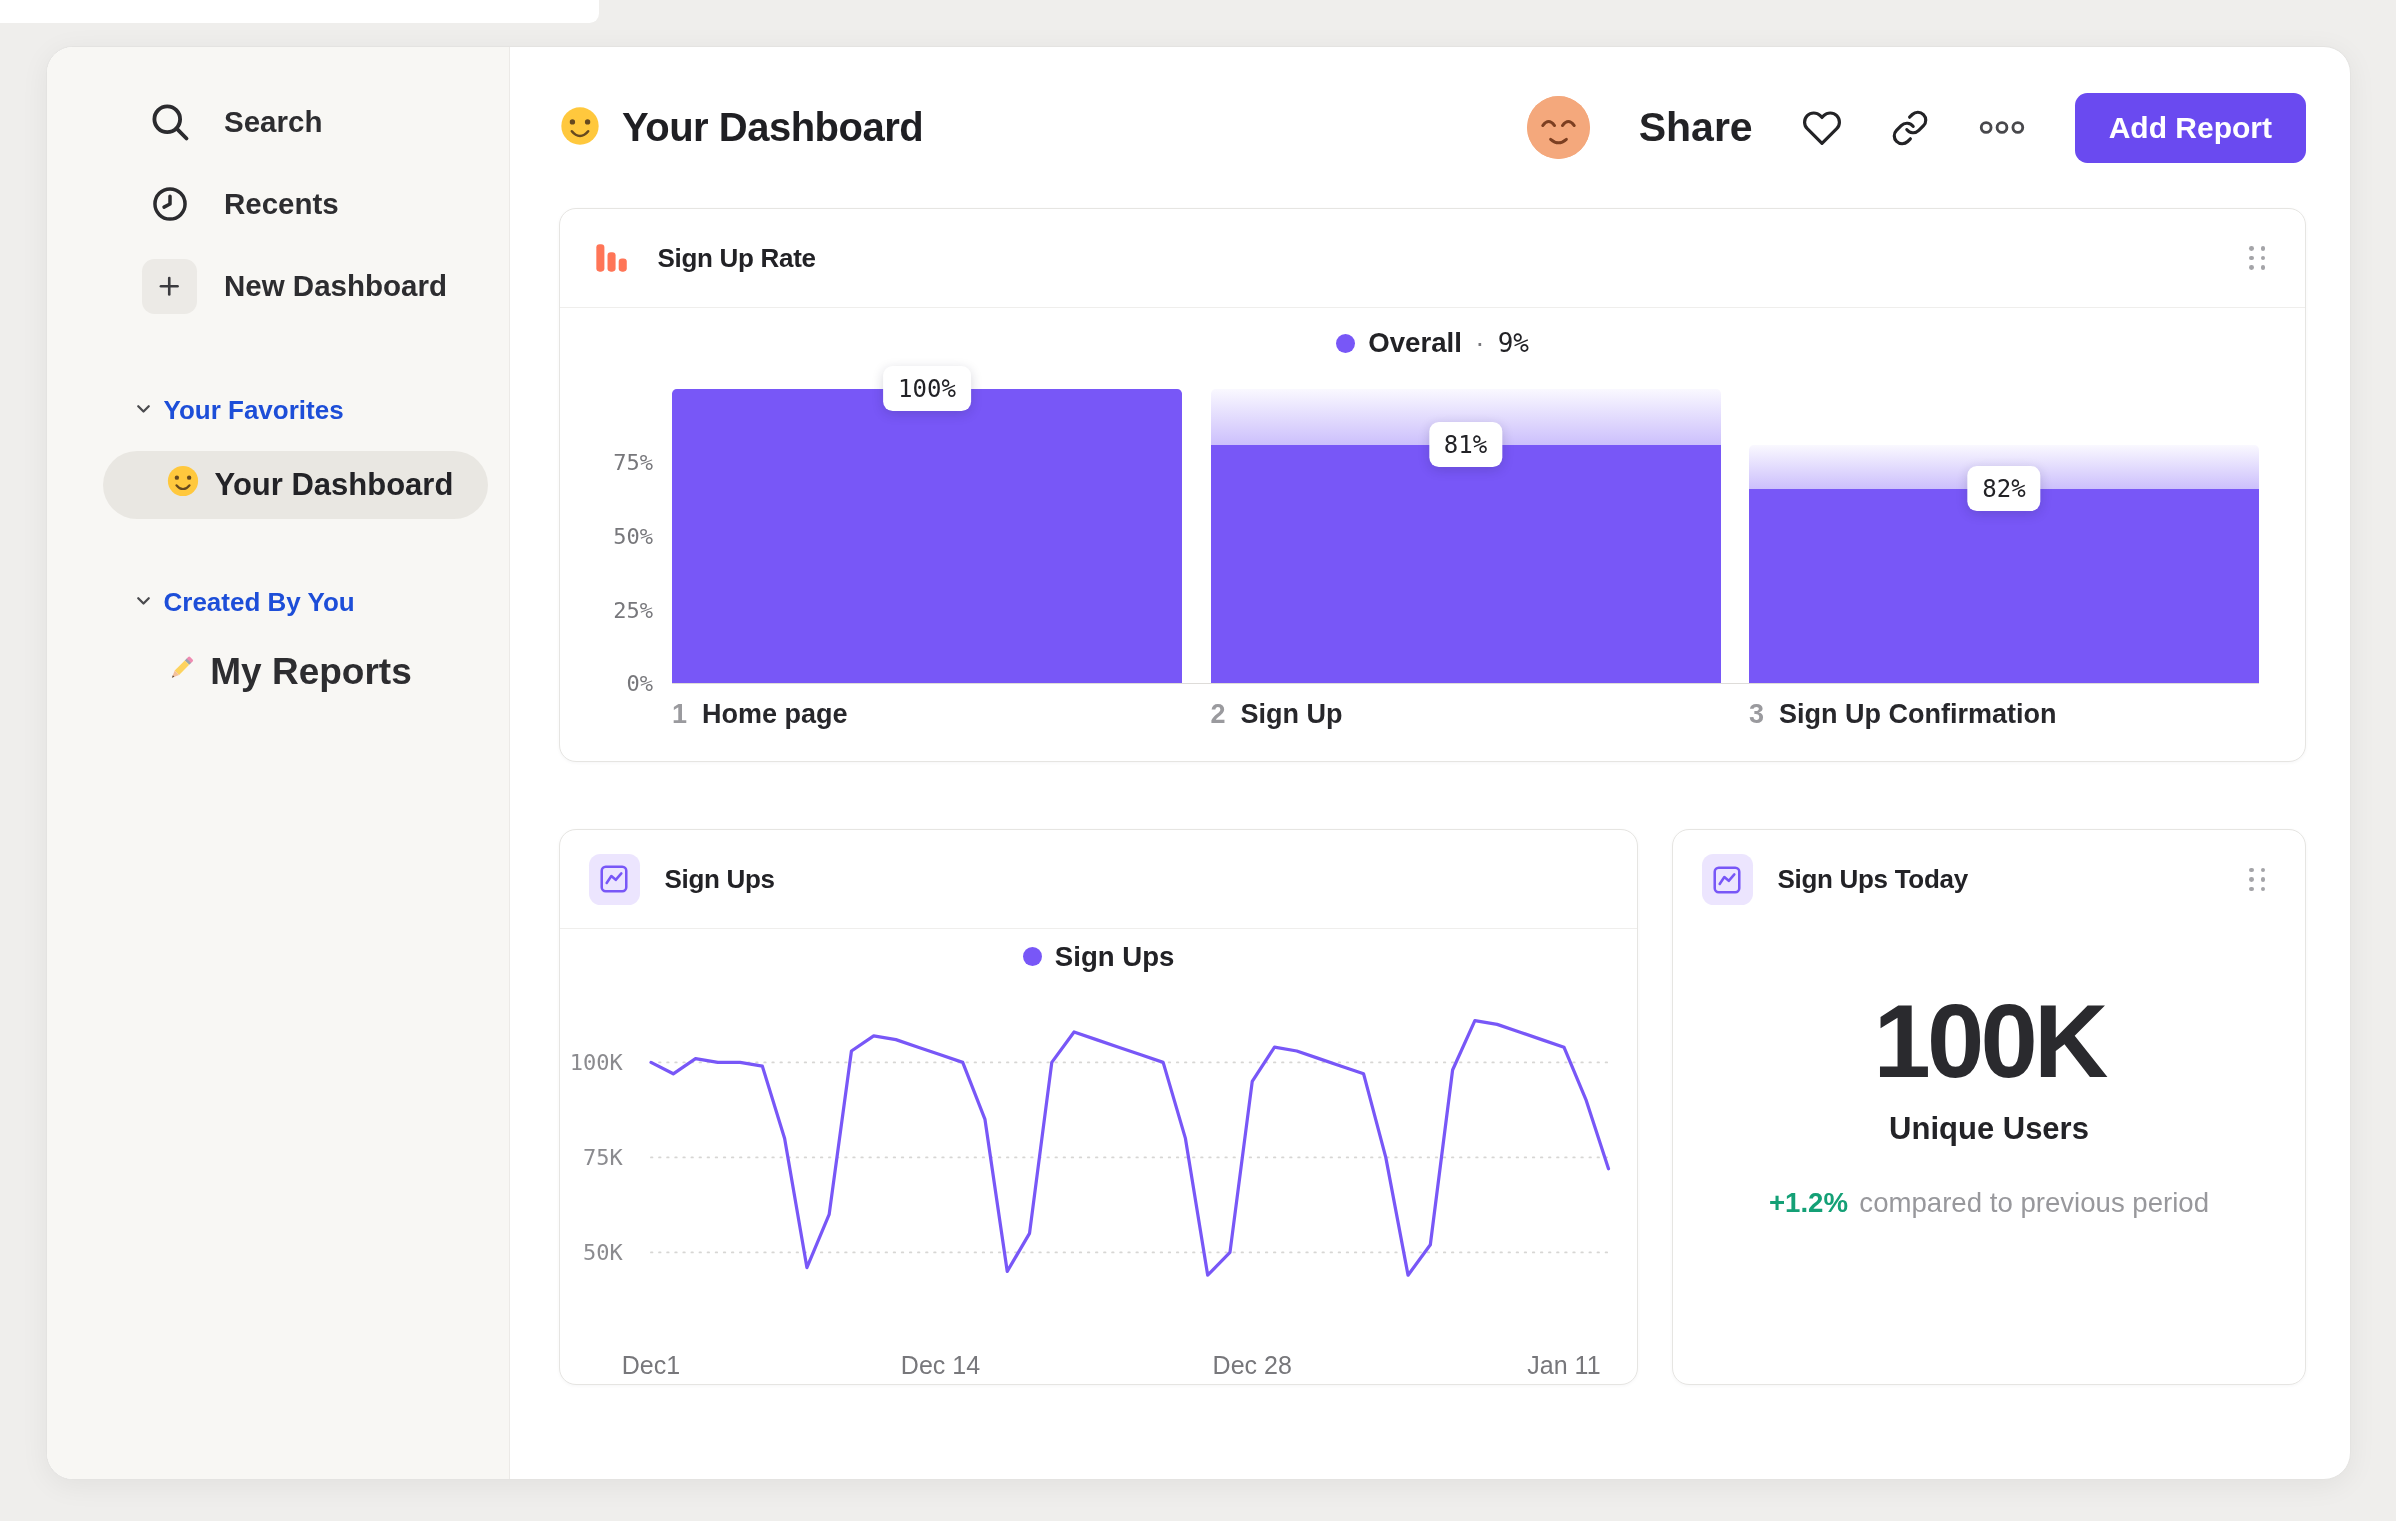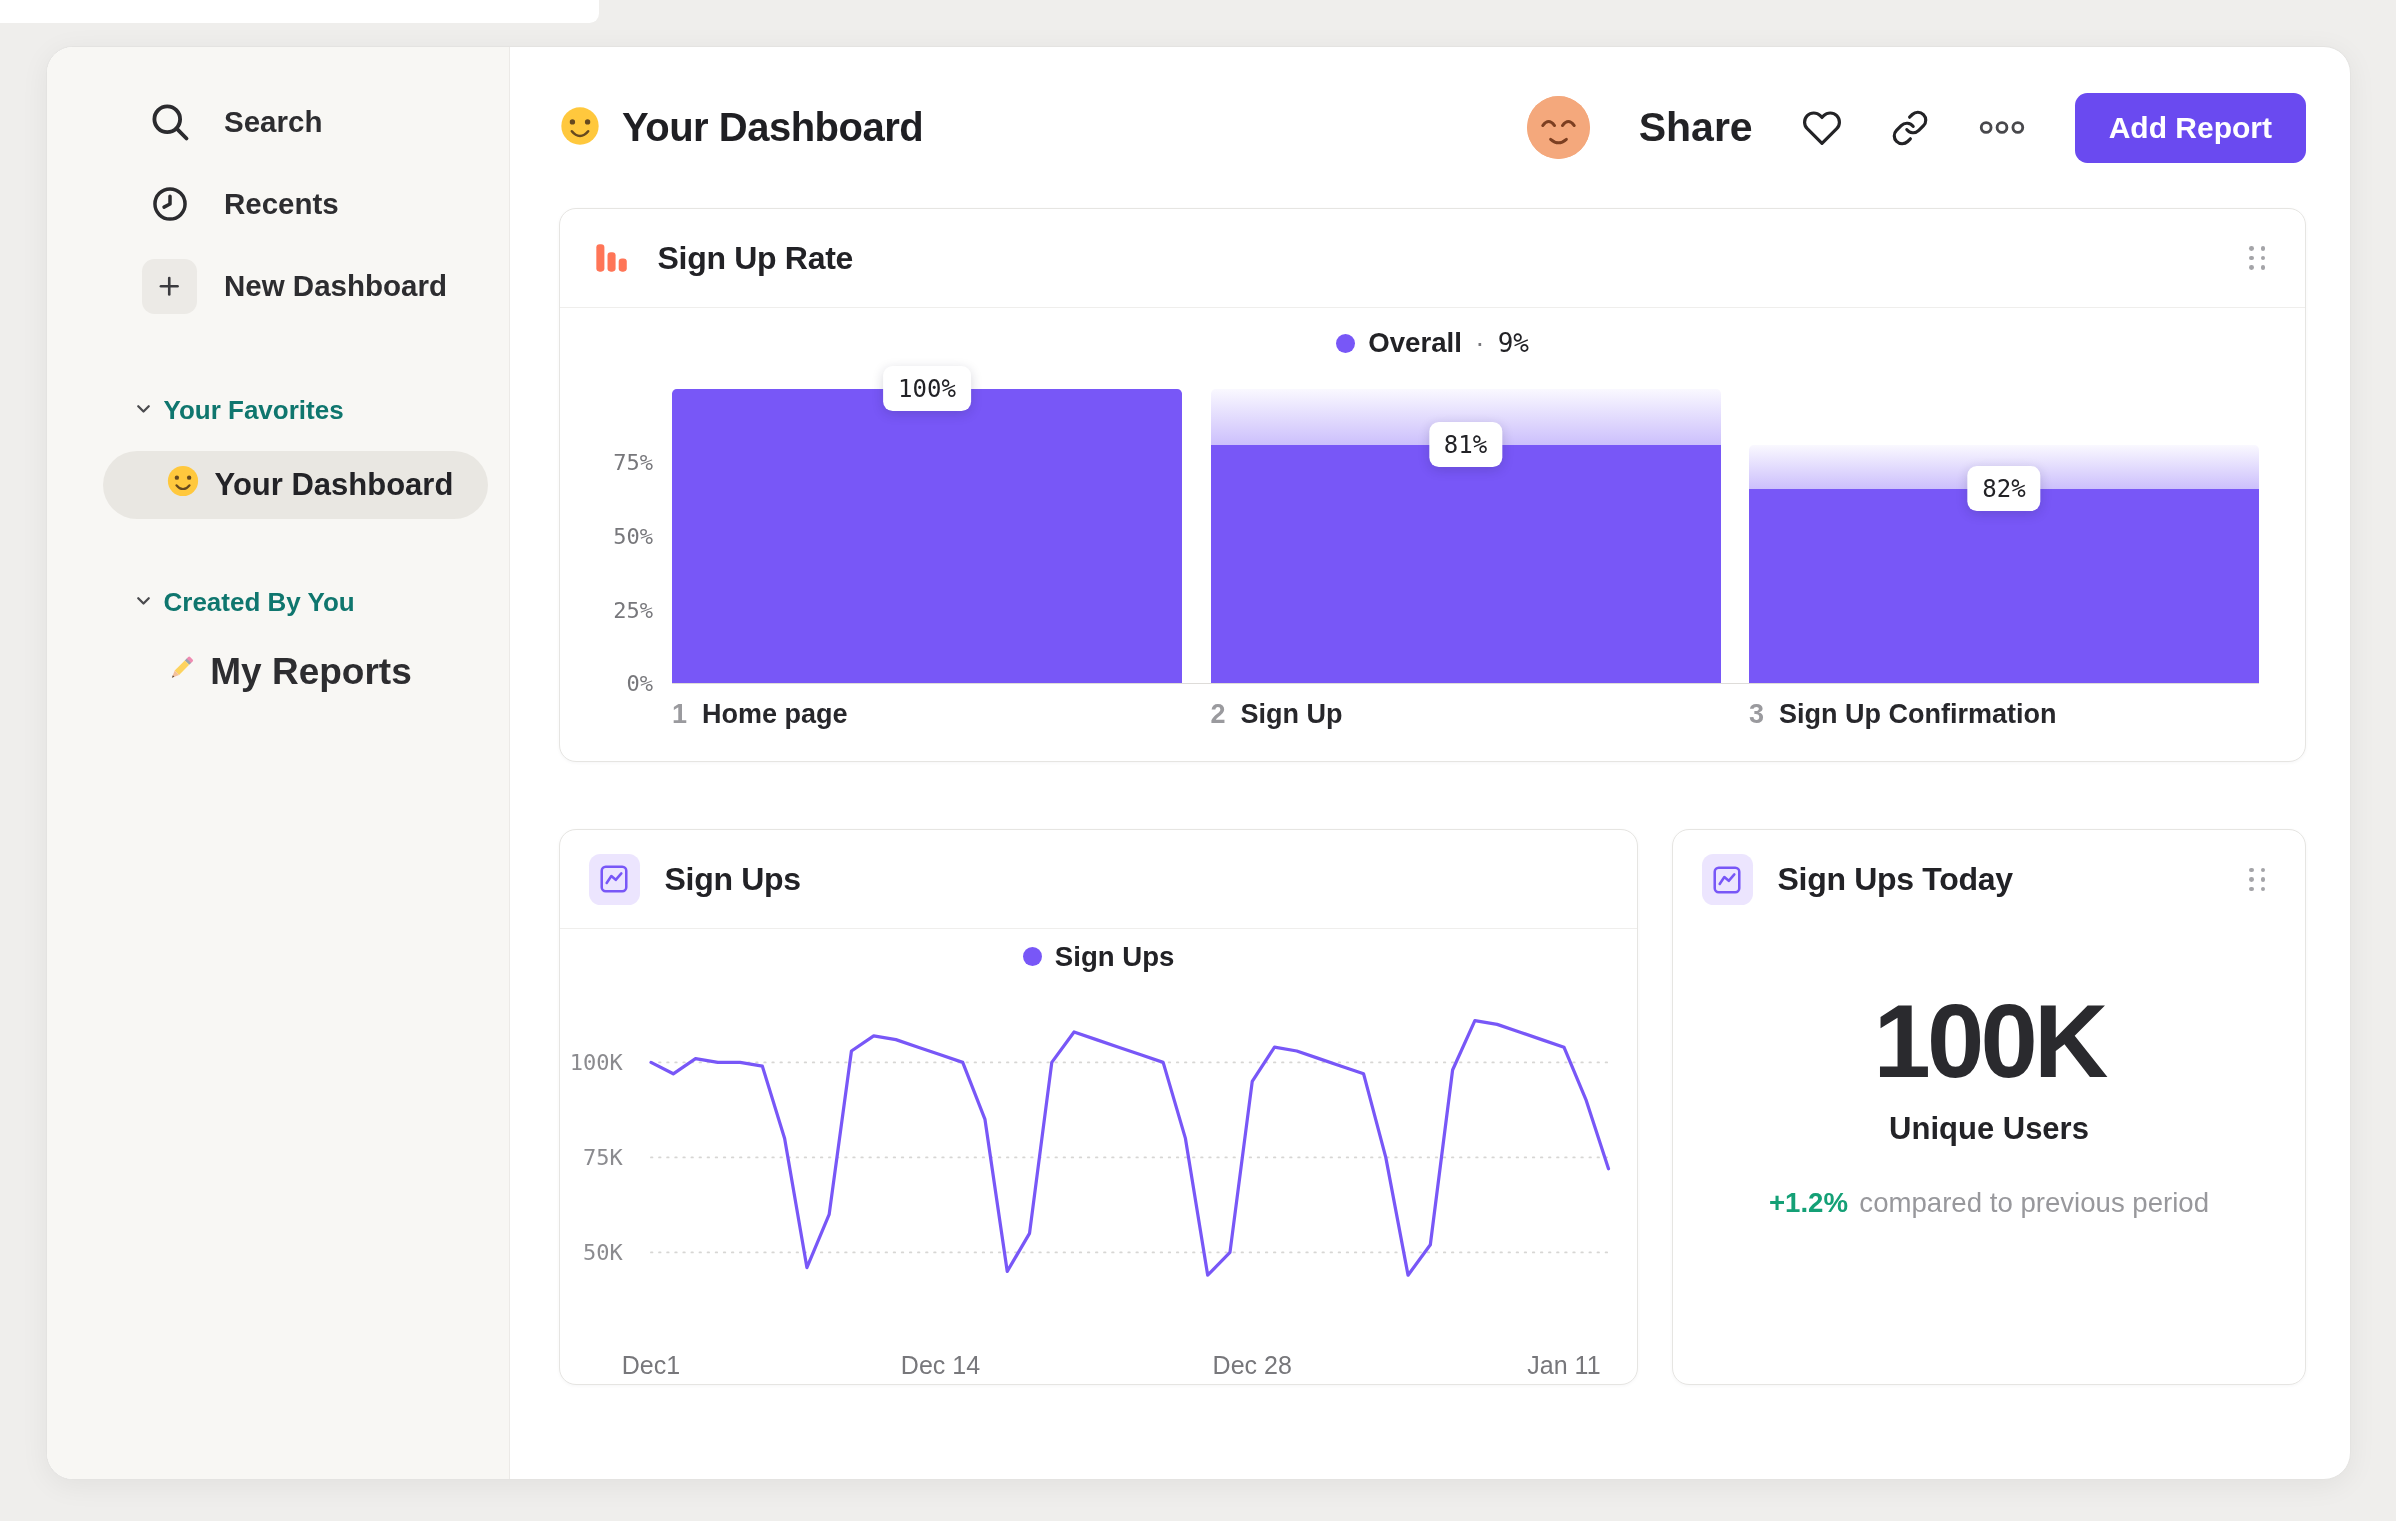--- a/index.html
+++ b/index.html
@@ -22,21 +22,21 @@
     display:flex; overflow:hidden;
   }
 
   
   .sidebar { width:463px; flex:none; background:#f8f7f4; border-right:1px solid #eceae7; padding-top:34px;padding-left:46px; }
   .nav-item { display:flex; align-items:center; height:82px; padding-left:49px; gap:27px;
               font-size:29.5px; font-weight:600; color:#2d2d30; cursor:pointer; }
   .nav-ic { width:55px; height:55px; display:flex; align-items:center; justify-content:center; flex:none; }
   .plus-box { background:#eceae6; border-radius:12.4px; }
   .section-head { display:flex; align-items:center; gap:9.5px; padding-left:40px; height:61px; margin-top:53px;
-                  font-size:26px; font-weight:700; color:#0f766e; cursor:pointer; }
+                  font-size:26px; font-weight:700; color:#1d4ed8; cursor:pointer; }
   .nav-pill { margin:9.5px 21px 0 9.5px; height:68px; border-radius:34px; background:#e9e7e2;
               display:flex; align-items:center; gap:15px; padding-left:63px;
               font-size:31px; font-weight:700; color:#232327; cursor:pointer; }
   .nav-sub { display:flex; align-items:center; gap:13.3px; padding-left:72px; height:68px; margin-top:5.7px;
              font-size:37px; font-weight:600; color:#2d2d30; cursor:pointer; }
 
   
   .main { flex:1; padding:0 44px 0 49px; display:flex; flex-direction:column; }
   .main-header { height:161px; display:flex; align-items:center; }
   .title-wrap { display:flex; align-items:center; gap:21px; }
@@ -44,21 +44,21 @@
   .header-right { margin-left:auto; display:flex; align-items:center; gap:49px; }
   .avatar { width:63px; height:63px; border-radius:50%; background:#f4a87c; overflow:hidden; flex:none; cursor:pointer; }
   .share-label { font-size:41px; font-weight:600; color:#232326; cursor:pointer; }
   .icon-btn { display:flex; align-items:center; justify-content:center; cursor:pointer; }
   .btn-primary { height:70px; padding:0 34px; border:none; border-radius:12.4px; background:#6a4af0;
                  color:#fff; font-size:30px; font-weight:600; font-family:inherit; cursor:pointer; }
 
   
   .card { background:#fff; border:1px solid #e6e5e2; border-radius:17px; box-shadow:0 1px 3.8px rgba(20,20,40,0.04); }
   .card-head { height:99px; display:flex; align-items:center; gap:25px; padding:0 32px 0 28.5px; border-bottom:1px solid #efeeec; }
-  .card-title { font-size:32px; font-weight:700; color:#222226; letter-spacing:-0.3px; }
+  .card-title { font-size:26px; font-weight:700; color:#222226; letter-spacing:-0.3px; }
   .icon-sq { width:51px; height:51px; border-radius:11.4px; background:#ece5fe; display:flex; align-items:center; justify-content:center; flex:none; }
   .handle { margin-left:auto; display:grid; grid-template-columns:repeat(2,4.8px); gap:4.8px 6.7px; cursor:grab; padding:7.6px; }
   .handle i { width:4.8px; height:4.8px; border-radius:50%; background:#a4a4a8; }
 
   .legend-row { display:flex; justify-content:center; align-items:center; }
   .legend { display:flex; align-items:center; gap:13.3px; font-size:27.6px; cursor:pointer; }
   .legend .dot { width:19px; height:19px; border-radius:50%; background:#7857f7; }
   .legend b { font-weight:700; color:#222226; }
   .legend .sep { color:#77777b; }
   .legend .val { color:#222226; font-size:26px; }

